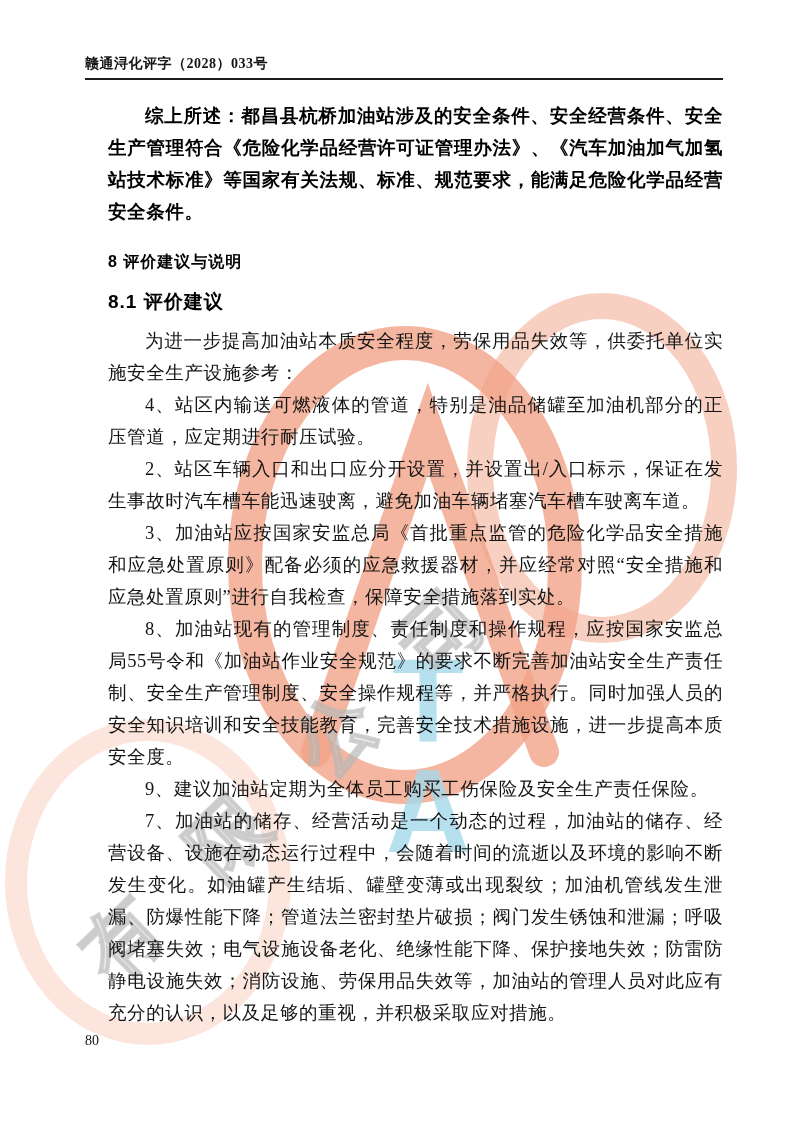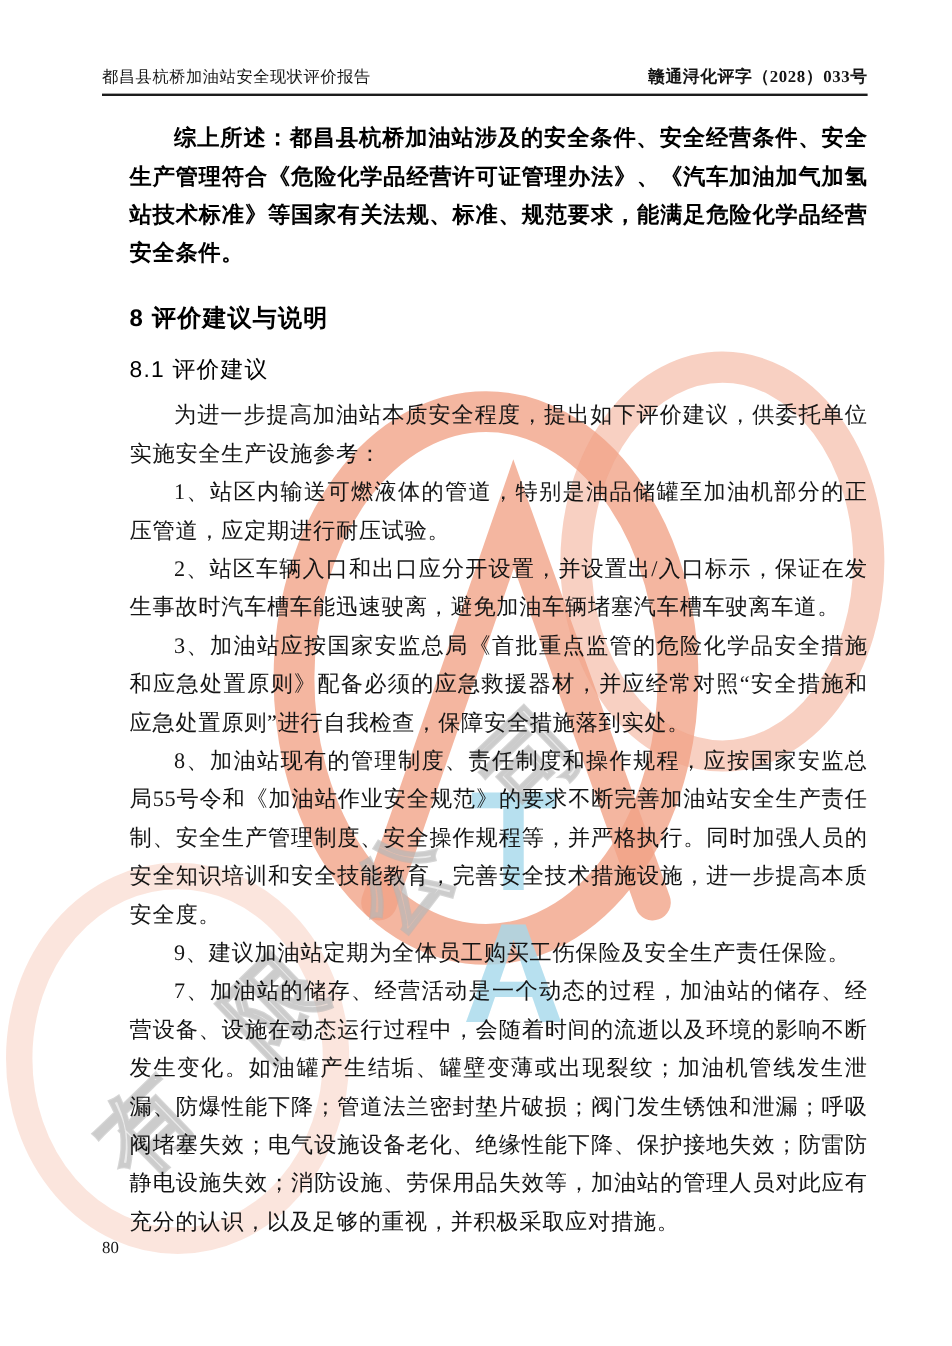--- a/index.html
+++ b/index.html
@@ -40,27 +40,27 @@
     font-size:18.5px;
     line-height:32px;
     letter-spacing:0.6px;
     text-align:justify;
     text-indent:2em;
     margin:0;
   }
   .bold-par { font-weight:bold; color:#000; }
   .h1 {
     font-family:"Liberation Sans","DejaVu Sans",sans-serif;
-    font-size:20px; font-weight:bold; color:#000;
+    font-size:16px; font-weight:bold; color:#000;
     letter-spacing:1px;
     margin:24px 0 16px 0;
   }
   .h2 {
     font-family:"Liberation Sans","DejaVu Sans",sans-serif;
-    font-size:19px; font-weight:normal; color:#000;
+    font-size:19px; font-weight:bold; color:#000;
     letter-spacing:1px;
     margin:12px 0 10px 0;
   }
   .page-footer {
     position:absolute; z-index:1;
     top:1033px; left:85px; width:638px;
     text-align:left;
     font-size:14px;
   }
 </style>
@@ -77,35 +77,34 @@
       <ellipse cx="148" cy="882" rx="132" ry="152" fill="none" stroke-width="22" opacity="0.28" stroke="#f1a285"></ellipse>
       <text x="428" y="742" text-anchor="middle" font-size="118" font-family="Liberation Sans, DejaVu Sans, sans-serif" font-weight="bold" opacity="0.8" fill="#a6d9ec">T</text>
       <text x="428" y="852" text-anchor="middle" font-size="118" font-family="Liberation Sans, DejaVu Sans, sans-serif" font-weight="bold" opacity="0.8" fill="#a6d9ec">A</text>
     </svg>
     <div class="wm-diag">有限公司</div>
   </div>
 
   <div class="content">
 
     <header class="page-header">
-      <span class="ph-left">都昌县杭桥加油站安全现状评价报告</span>
       <span class="ph-right">赣通浔化评字（2028）033号</span>
     </header>
 
     <main>
       <p class="par bold-par">综上所述：都昌县杭桥加油站涉及的安全条件、安全经营条件、安全生产管理符合《危险化学品经营许可证管理办法》、《汽车加油加气加氢站技术标准》等国家有关法规、标准、规范要求，能满足危险化学品经营安全条件。</p>
 
       <div class="h1">8 评价建议与说明</div>
 
       <div class="h2">8.1 评价建议</div>
 
-      <p class="par">为进一步提高加油站本质安全程度，提出如下评价建议，供委托单位实施安全生产设施参考：</p>
+      <p class="par">为进一步提高加油站本质安全程度，劳保用品失效等，供委托单位实施安全生产设施参考：</p>
 
       <div>
-          <p class="par">1、站区内输送可燃液体的管道，特别是油品储罐至加油机部分的正压管道，应定期进行耐压试验。</p>
+          <p class="par">4、站区内输送可燃液体的管道，特别是油品储罐至加油机部分的正压管道，应定期进行耐压试验。</p>
           <p class="par">2、站区车辆入口和出口应分开设置，并设置出/入口标示，保证在发生事故时汽车槽车能迅速驶离，避免加油车辆堵塞汽车槽车驶离车道。</p>
           <p class="par">3、加油站应按国家安监总局《首批重点监管的危险化学品安全措施和应急处置原则》配备必须的应急救援器材，并应经常对照“安全措施和应急处置原则”进行自我检查，保障安全措施落到实处。</p>
           <p class="par">8、加油站现有的管理制度、责任制度和操作规程，应按国家安监总局55号令和《加油站作业安全规范》的要求不断完善加油站安全生产责任制、安全生产管理制度、安全操作规程等，并严格执行。同时加强人员的安全知识培训和安全技能教育，完善安全技术措施设施，进一步提高本质安全度。</p>
           <p class="par">9、建议加油站定期为全体员工购买工伤保险及安全生产责任保险。</p>
           <p class="par">7、加油站的储存、经营活动是一个动态的过程，加油站的储存、经营设备、设施在动态运行过程中，会随着时间的流逝以及环境的影响不断发生变化。如油罐产生结垢、罐壁变薄或出现裂纹；加油机管线发生泄漏、防爆性能下降；管道法兰密封垫片破损；阀门发生锈蚀和泄漏；呼吸阀堵塞失效；电气设施设备老化、绝缘性能下降、保护接地失效；防雷防静电设施失效；消防设施、劳保用品失效等，加油站的管理人员对此应有充分的认识，以及足够的重视，并积极采取应对措施。</p>
         </div>
     </main>
   </div>
 
   <div class="page-footer">

